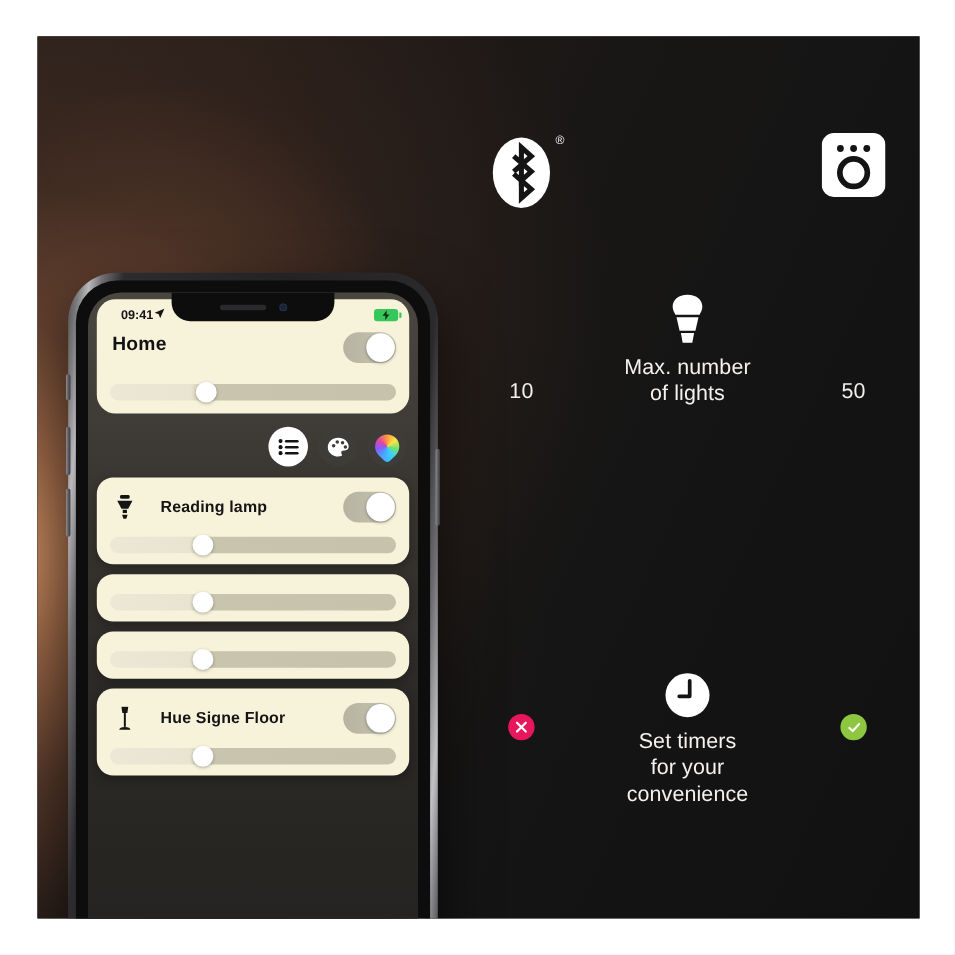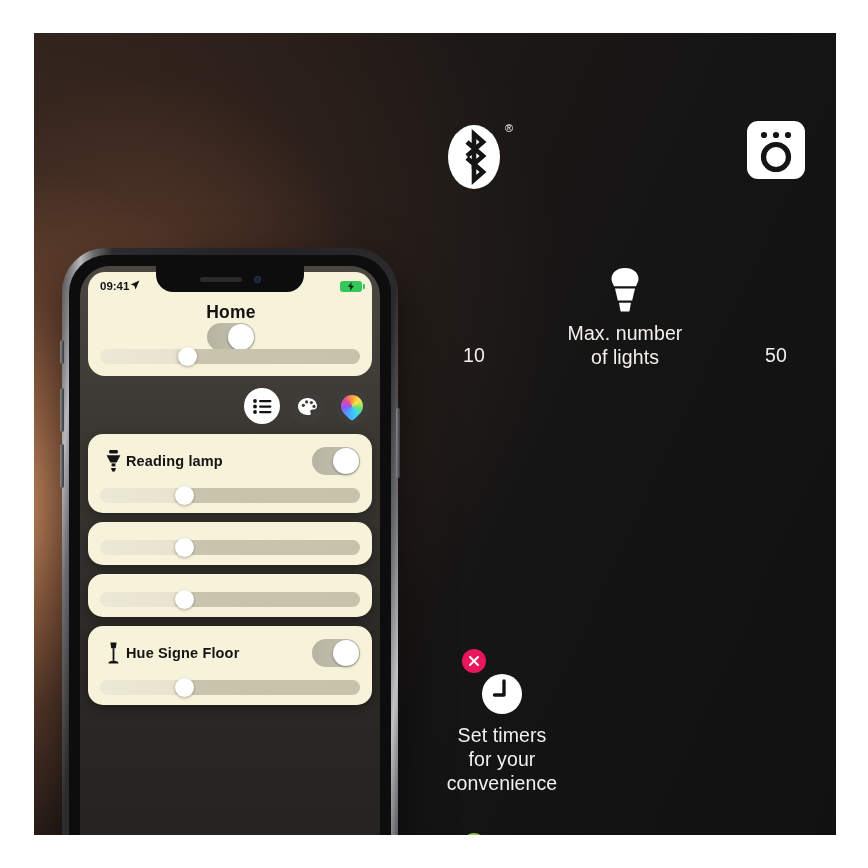--- a/index.html
+++ b/index.html
@@ -98,21 +98,21 @@
   
   .row-lights { top: 234px; align-items: flex-end; }
   .row-lights .cmp-cell { justify-content: flex-end; }
   .row-lights .cmp-cell.side { padding-bottom: 2px; }
 
   
   .row-range { top: 420px; align-items: flex-end; }
   .row-range .cmp-cell.side { padding-bottom: 24px; }
 
   
-  .row-timers { top: 578px; align-items: flex-start; flex-direction: column; }
+  .row-timers { top: 578px; align-items: flex-start; }
   .row-timers .cmp-cell.side { padding-top: 38px; }
 
   .badge {
     width: 24px; height: 24px;
     border-radius: 50%;
     display: flex; align-items: center; justify-content: center;
   }
   .badge-x { background: #e8175d; }
   .badge-check { background: #8dc63f; }
   .badge svg { display: block; }
@@ -200,21 +200,21 @@
     position: absolute;
     left: 12px; right: 10px; top: 6px;
     height: 16px;
     display: flex;
     align-items: center;
     justify-content: space-between;
     color: #141414;
     font-size: 11.5px;
     font-weight: 700;
   }
-  .sb-left { display: flex; align-items: flex-end; gap: 1px; }
+  .sb-left { display: flex; align-items: flex-end; gap: 1px; margin-left: 10px; }
   .battery {
     width: 22px; height: 11px;
     border-radius: 3px;
     background: #35c759;
     position: relative;
     display: flex; align-items: center; justify-content: center;
   }
   .battery:after {
     content: "";
     position: absolute;
@@ -222,23 +222,22 @@
     top: 3px;
     width: 2px; height: 5px;
     background: #35c759;
     border-radius: 0 1px 1px 0;
   }
   .home-row {
     position: absolute;
     left: 14px; right: 12px; top: 30px;
     height: 34px;
     display: flex;
-    align-items: center;
+    align-items: flex-start;
     justify-content: space-between;
-    flex-direction: column;
   }
   .home-title {
     color: #121212;
     font-size: 17.5px;
     font-weight: 700;
     letter-spacing: .2px;
   }
   
   .toggle {
     position: relative;
@@ -328,21 +327,21 @@
     align-items: center;
     justify-content: center;
     flex: 0 0 auto;
   }
   .light-name {
     flex: 1 1 auto;
     color: #141414;
     font-size: 14.5px;
     font-weight: 700;
     letter-spacing: .15px;
-    margin-left: 0;
+    margin-left: 20px;
   }
   .light-slider { margin-top: 9px; }
 </style>
 </head>
 <body>
 
 <div id="stage">
   <div id="bg-glow"></div>
 
   <div class="compare">

